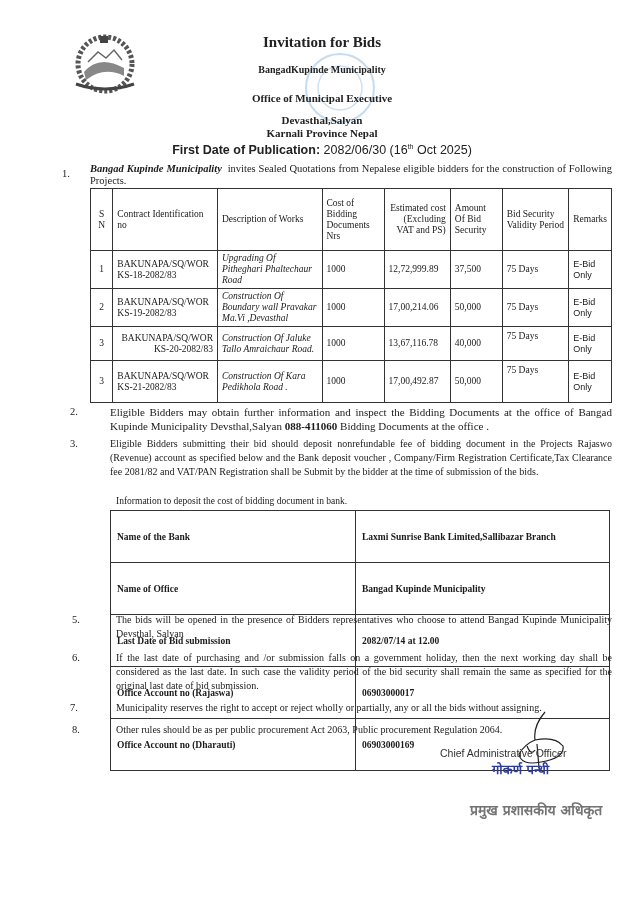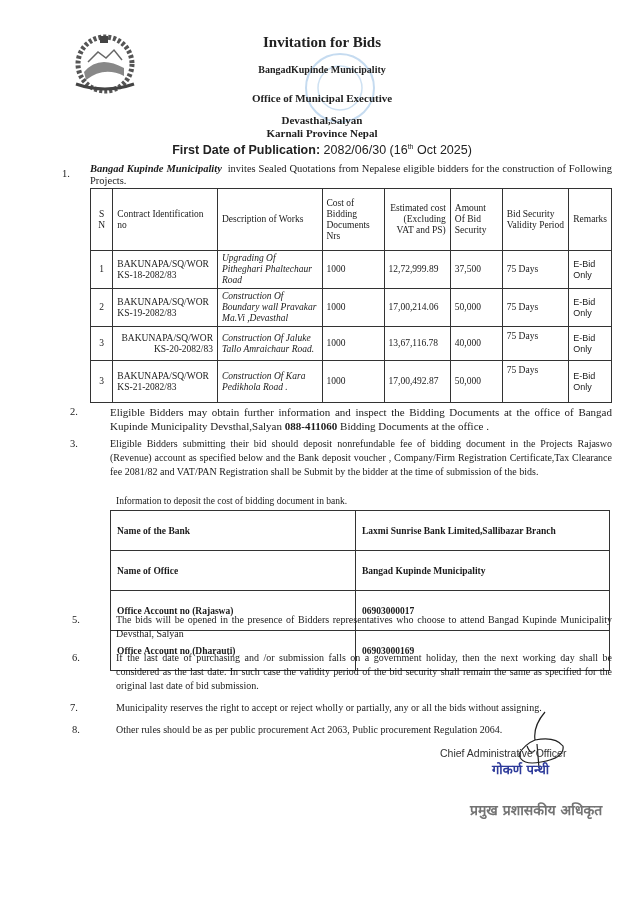--- a/index.html
+++ b/index.html
@@ -24,21 +24,21 @@
   .para { font-size:10.5px; line-height:14px; text-align:justify; }
 
   table.proj { position:absolute; left:90px; top:188px; width:522px; border-collapse:collapse; font-size:9.5px; }
   table.proj td { border:1.2px solid #333; padding:2px 4px; vertical-align:middle; line-height:11px; }
   table.proj .sn { width:14px; text-align:center; }
   table.proj .it { font-style:italic; }
   table.proj .sans { font-family:"Liberation Sans", sans-serif; font-size:9px; }
   table.proj .top { vertical-align:top; padding-top:4px; }
 
   table.bank { position:absolute; left:110px; top:510px; width:500px; border-collapse:collapse; font-size:9.5px; font-weight:bold; }
-  table.bank td { border:1.2px solid #333; padding:12px 6px; height:15px; }
+  table.bank td { border:1.2px solid #333; padding:18px 6px; height:15px; }
   table.bank td.k { width:232px; }
 
   .sigline { left:440px; top:747px; font-family:"Liberation Sans", sans-serif; font-size:10.5px; color:#333; }
   .nep1 { left:492px; top:760px; font-size:13px; color:#2d3a9a; font-weight:bold; font-family:"DejaVu Sans", sans-serif; }
   .nep2 { left:470px; top:800px; font-size:14px; color:#737373; font-weight:bold; font-family:"DejaVu Sans", sans-serif; }
   .signature { left:505px; top:710px; width:70px; height:60px; }
 </style>
 </head>
 <body>
 
@@ -139,20 +139,24 @@
   <tbody>
       <tr>
         <td class="k">Name of the Bank</td>
         <td>Laxmi Sunrise Bank Limited,Sallibazar Branch</td>
       </tr>
   <tr>
         <td class="k">Name of Office</td>
         <td>Bangad Kupinde Municipality</td>
       </tr>
   <tr>
+        <td class="k">Last Date of Bid submission</td>
+        <td>2082/07/14 at 12.00</td>
+      </tr>
+  <tr>
         <td class="k">Office Account no (Rajaswa)</td>
         <td>06903000017</td>
       </tr>
   <tr>
         <td class="k">Office Account no (Dharauti)</td>
         <td>06903000169</td>
       </tr>
 </tbody>
   </table>
 

